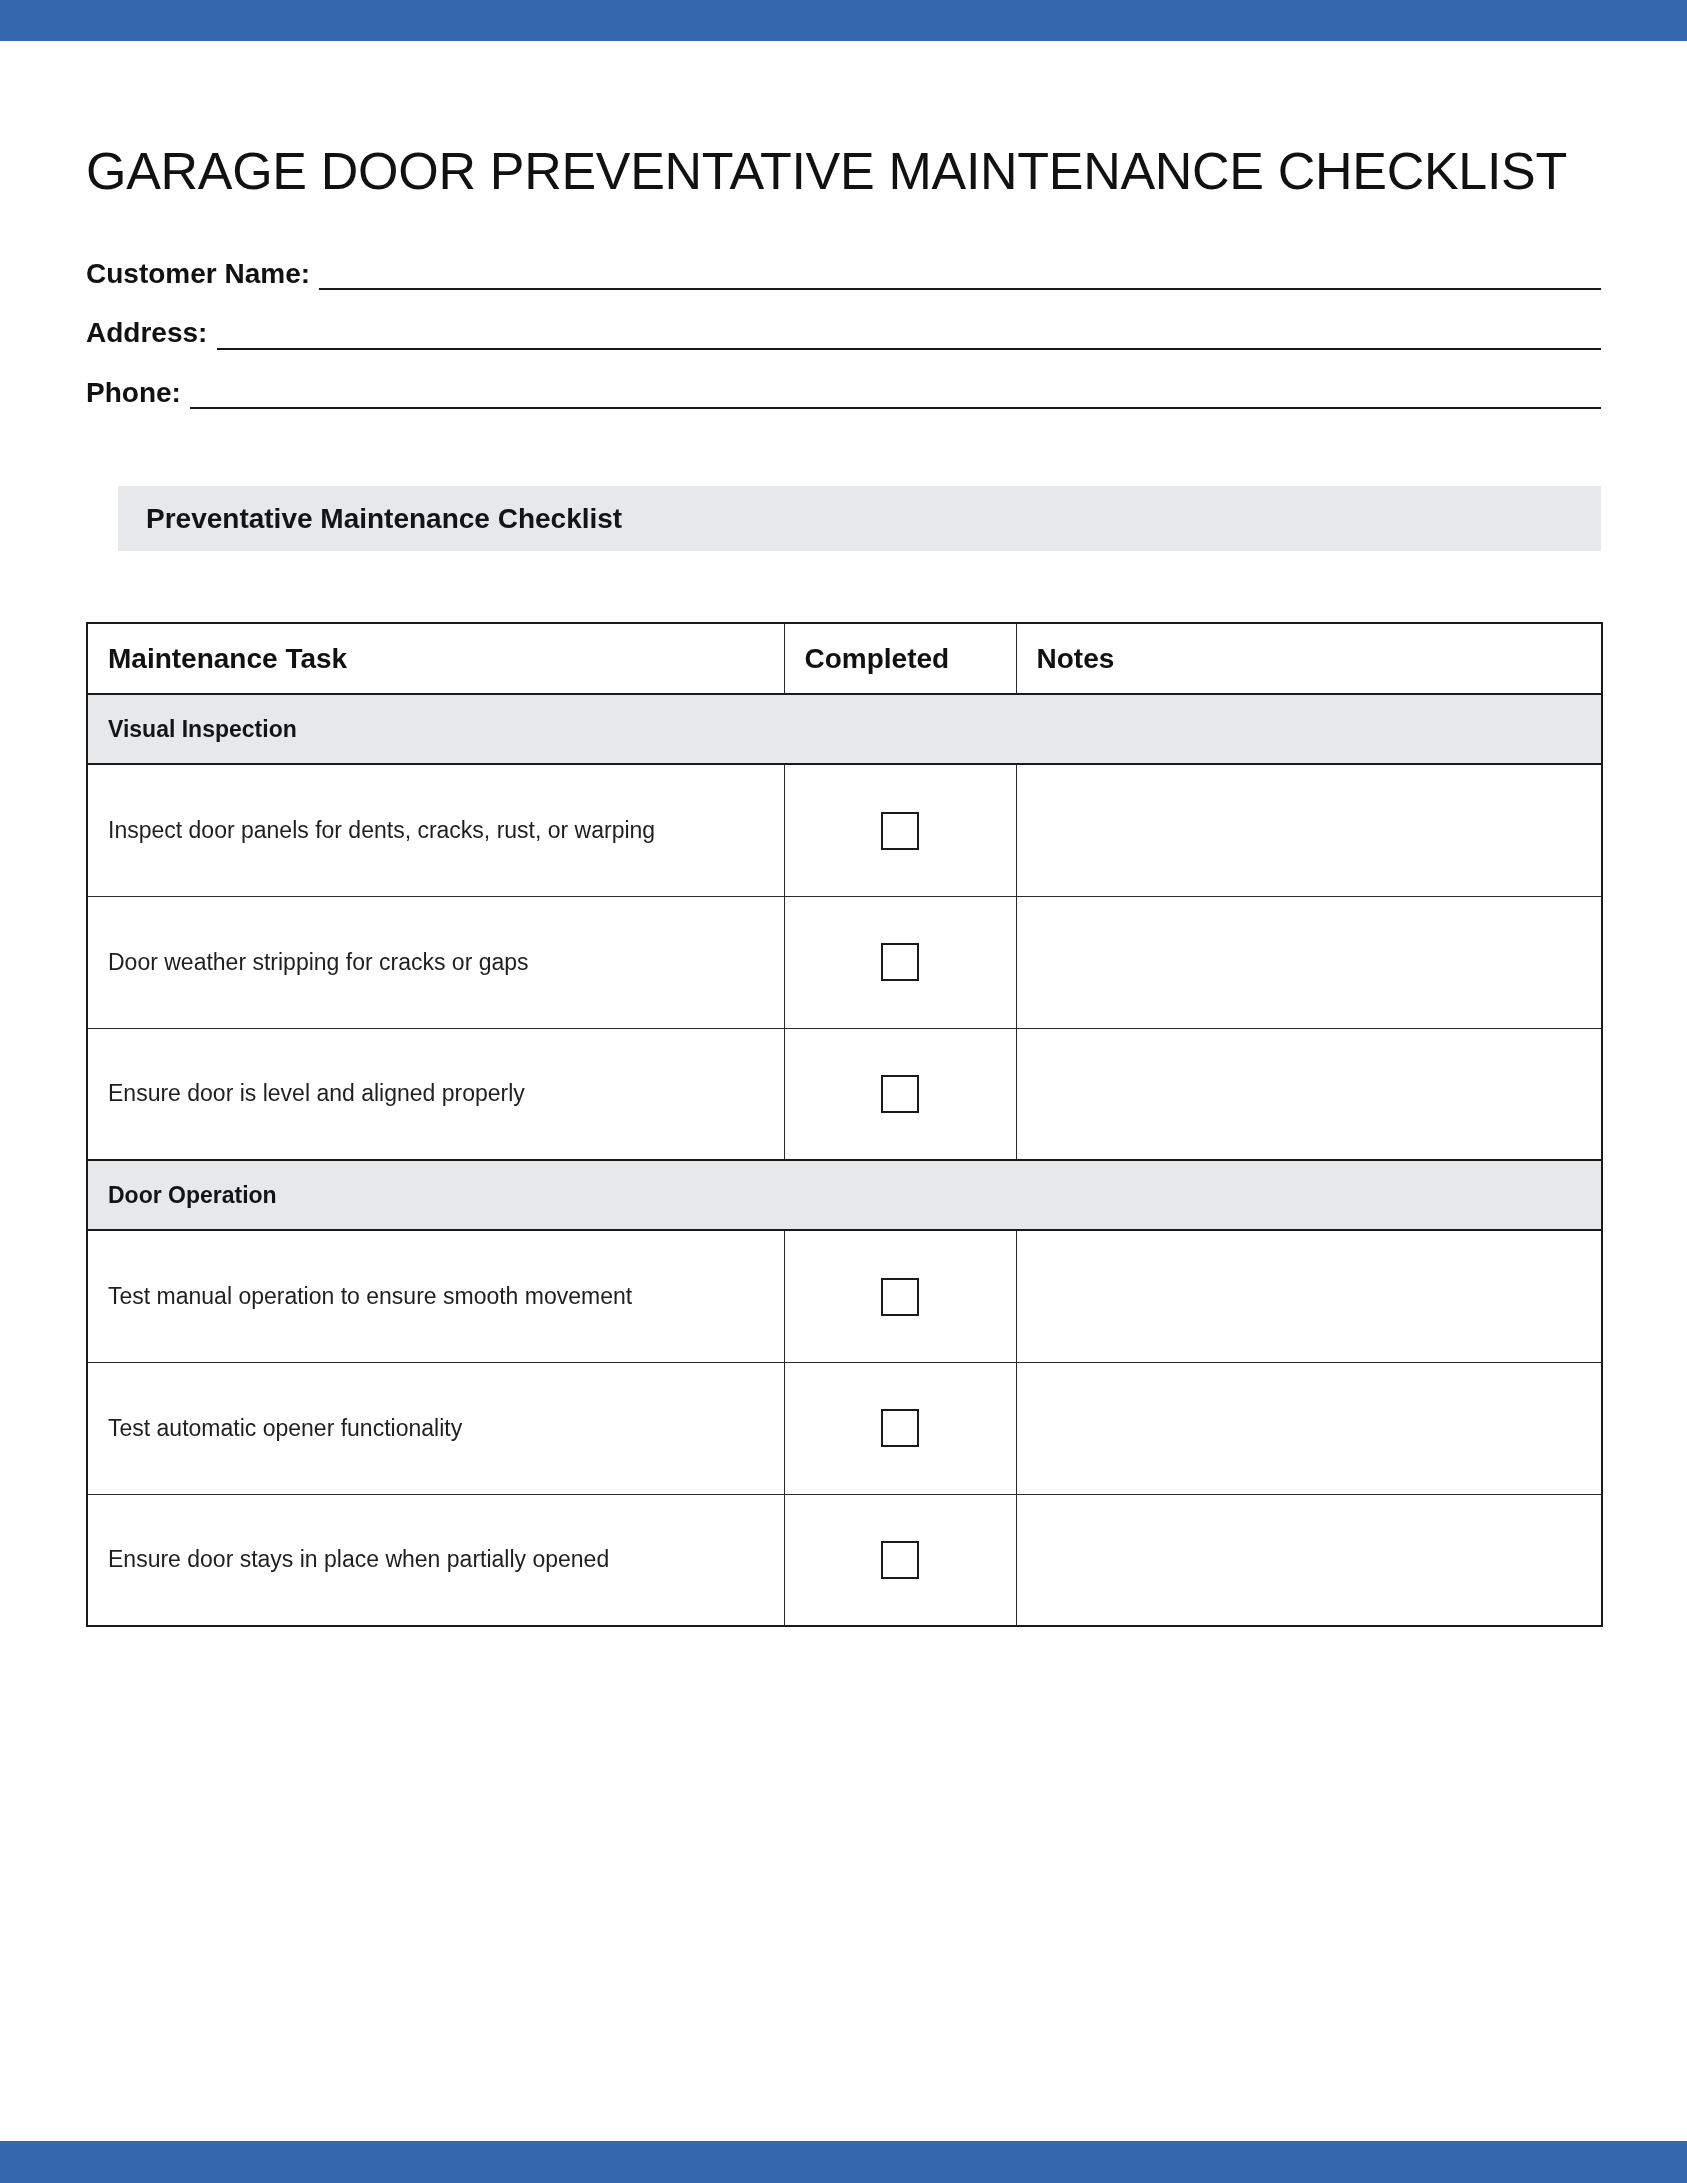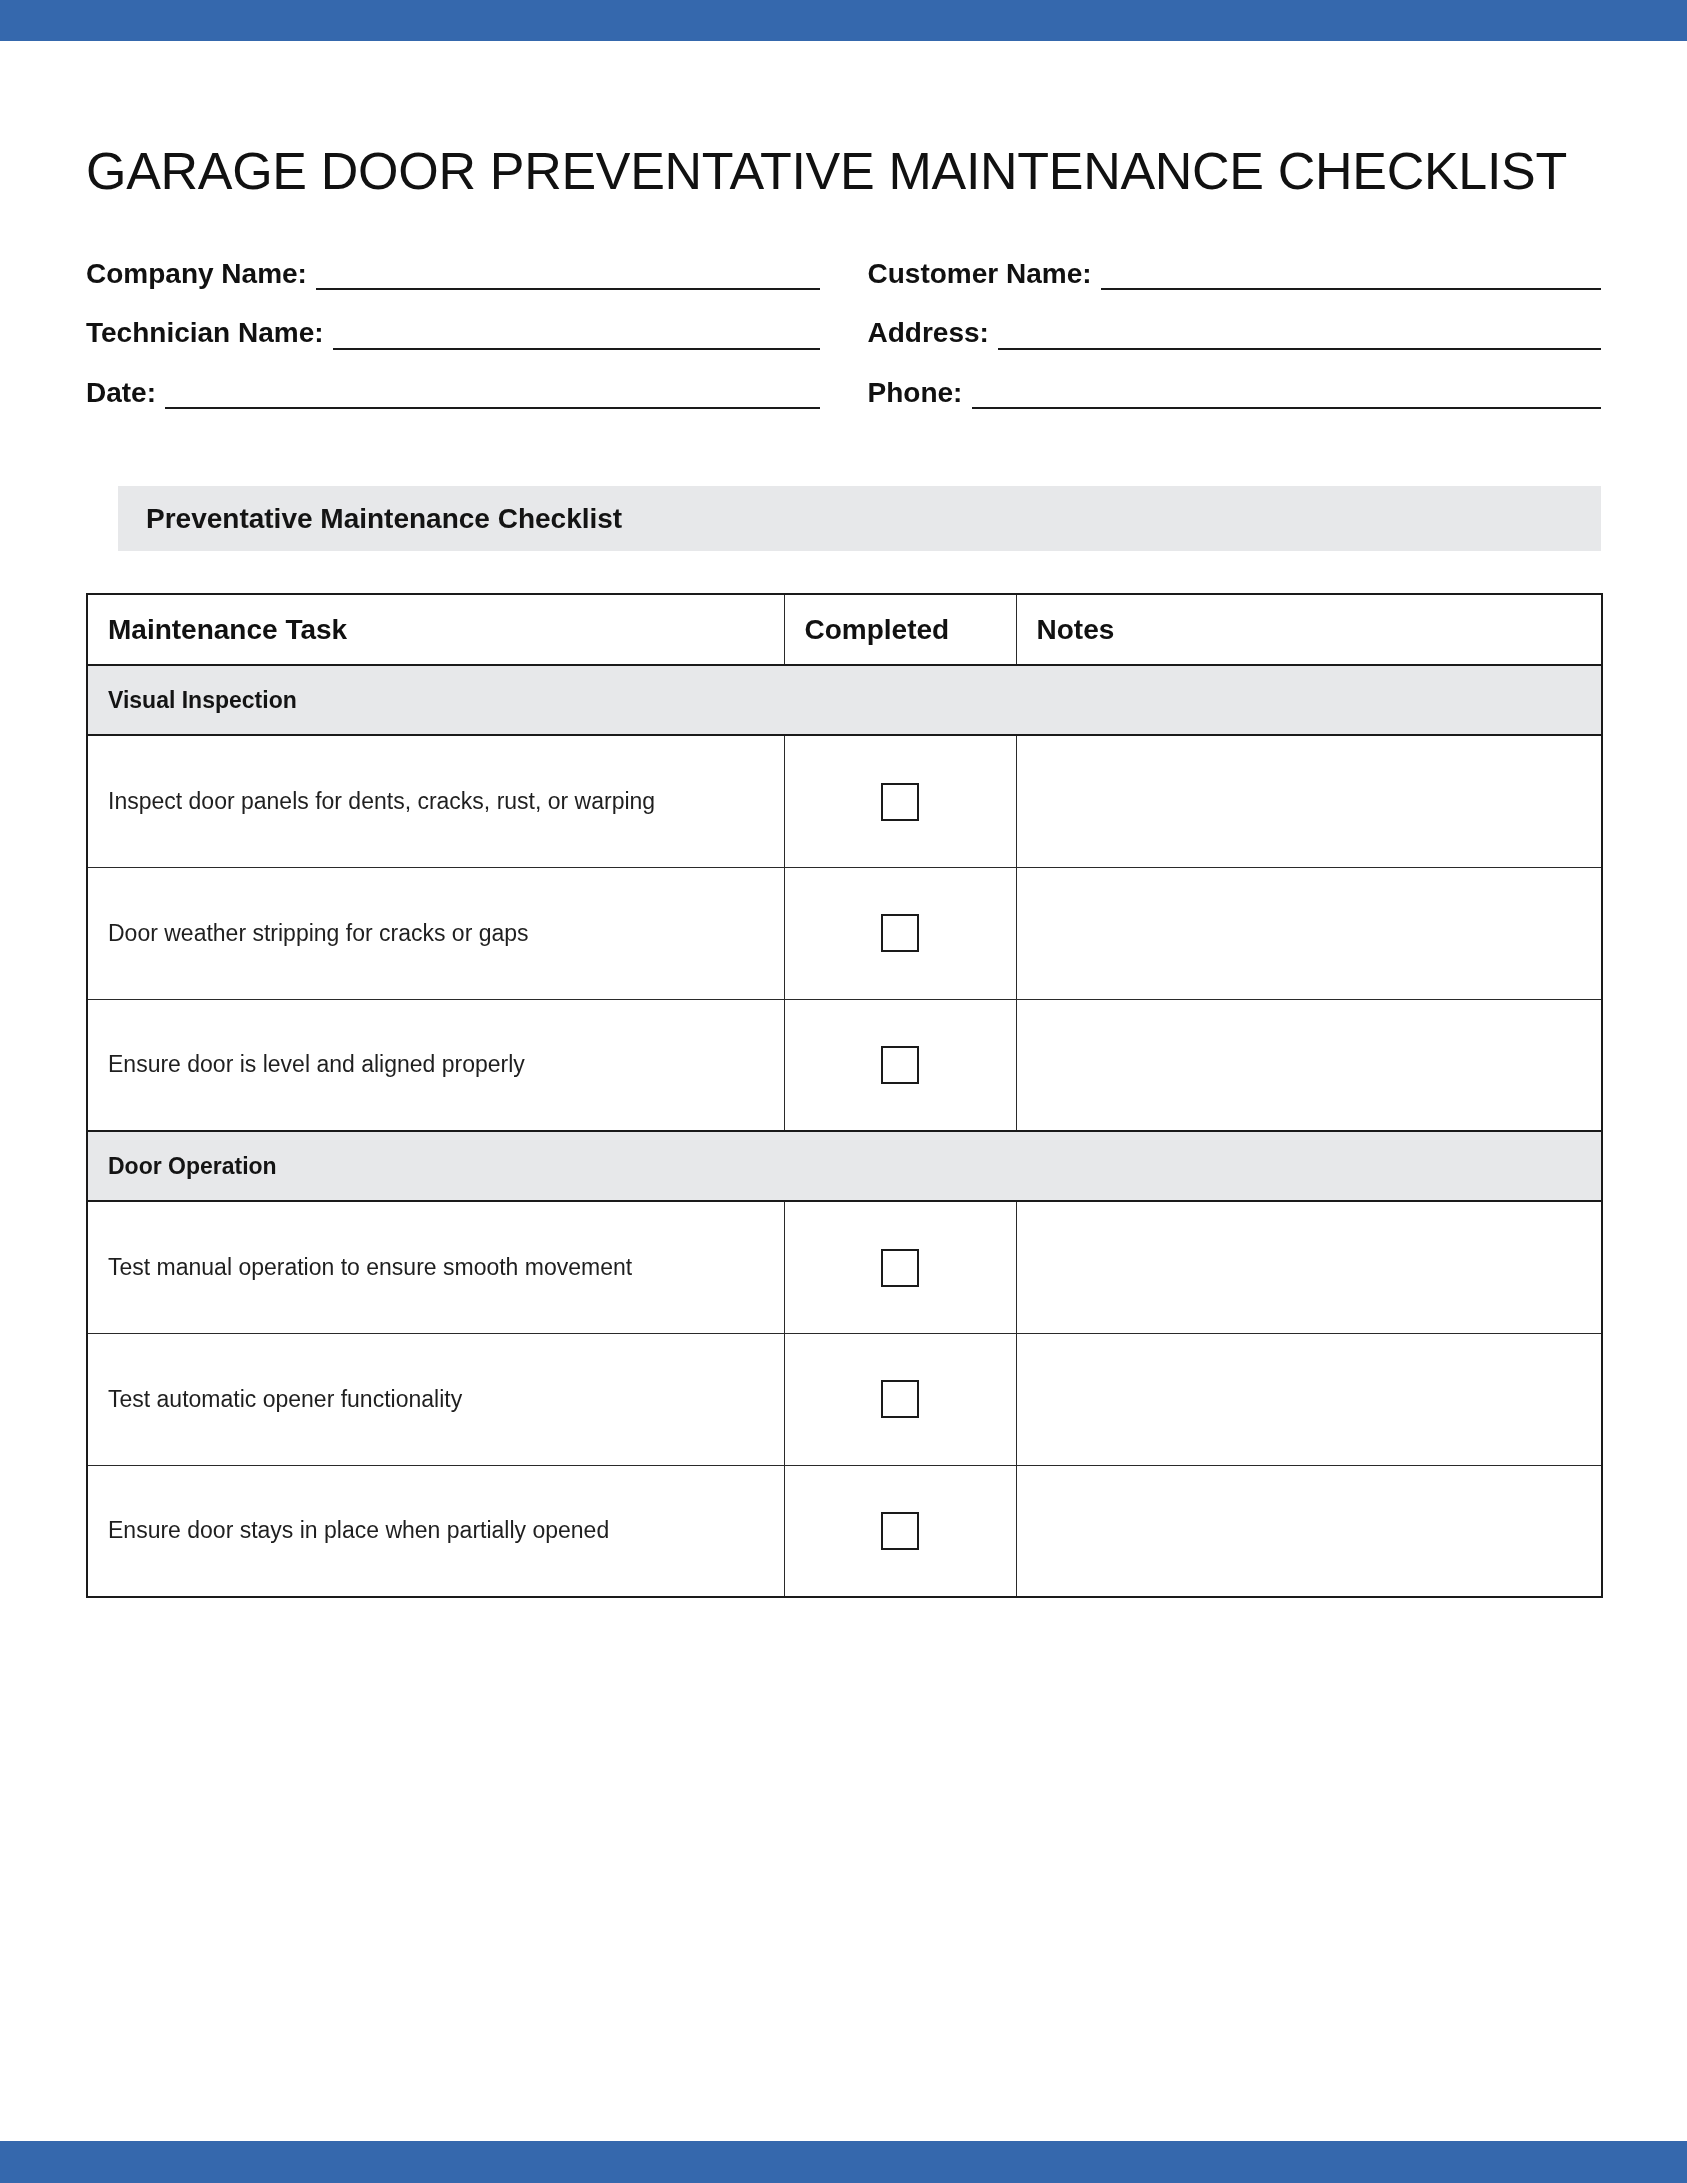--- a/index.html
+++ b/index.html
@@ -97,21 +97,21 @@
     margin-left: 32px;
   }
   .section-band-title {
     font-size: 28px;
     font-weight: 700;
     color: #141414;
   }
 
   
   .checklist {
-    margin-top: 42px;
+    margin-top: 71px;
     width: 100%;
     border-collapse: collapse;
     table-layout: fixed;
     border: 2px solid #1a1a1a;
   }
   .checklist col.c-task  { width: 697px; }
   .checklist col.c-done  { width: 232px; }
   .checklist col.c-notes { width: 586px; }
 
   .checklist th,
@@ -169,34 +169,20 @@
 </head>
 <body>
 
 <div class="top-bar"></div>
 
 <div class="page">
 
   <h1 class="doc-title">GARAGE DOOR PREVENTATIVE MAINTENANCE CHECKLIST</h1>
 
   <div class="meta-block">
-    <div class="meta-col">
-      <div class="meta-row">
-        <span class="meta-label">Company Name:</span>
-        <span class="meta-line"></span>
-      </div>
-      <div class="meta-row">
-        <span class="meta-label">Technician Name:</span>
-        <span class="meta-line"></span>
-      </div>
-      <div class="meta-row">
-        <span class="meta-label">Date:</span>
-        <span class="meta-line"></span>
-      </div>
-    </div>
 
     <div class="meta-col">
       <div class="meta-row">
         <span class="meta-label">Customer Name:</span>
         <span class="meta-line"></span>
       </div>
       <div class="meta-row">
         <span class="meta-label">Address:</span>
         <span class="meta-line"></span>
       </div>

